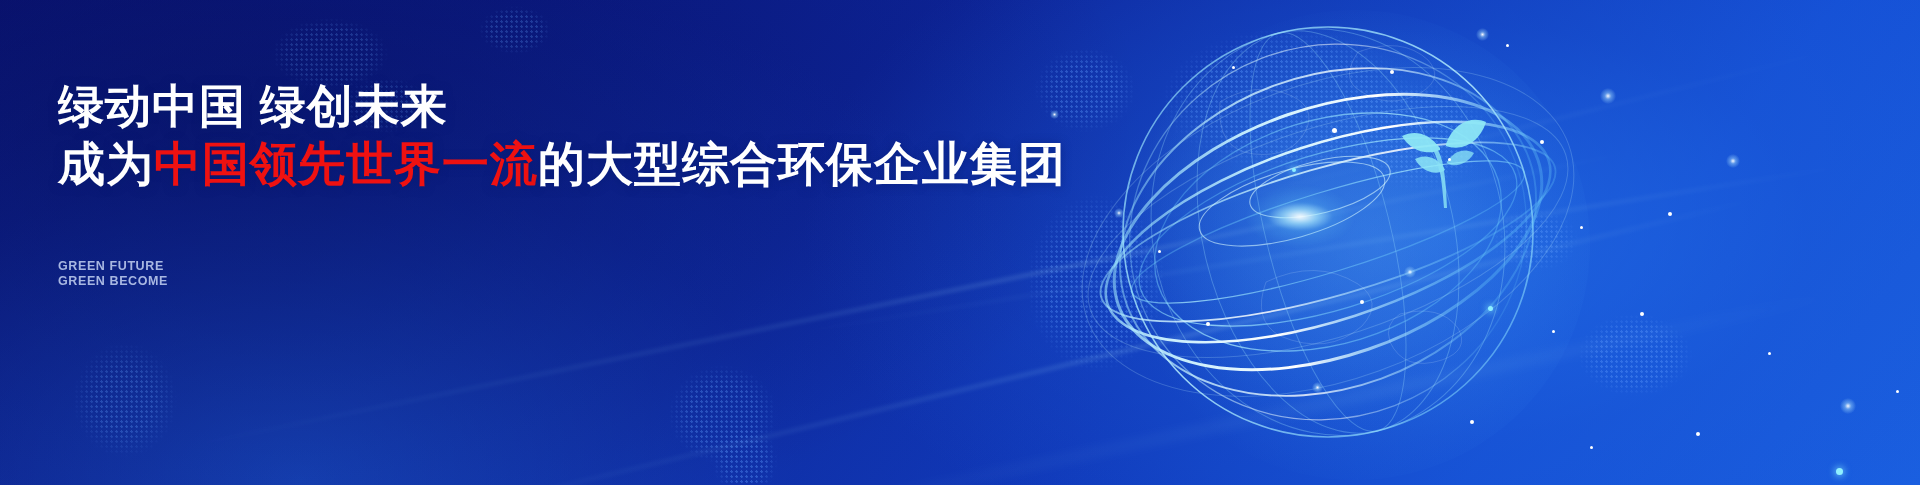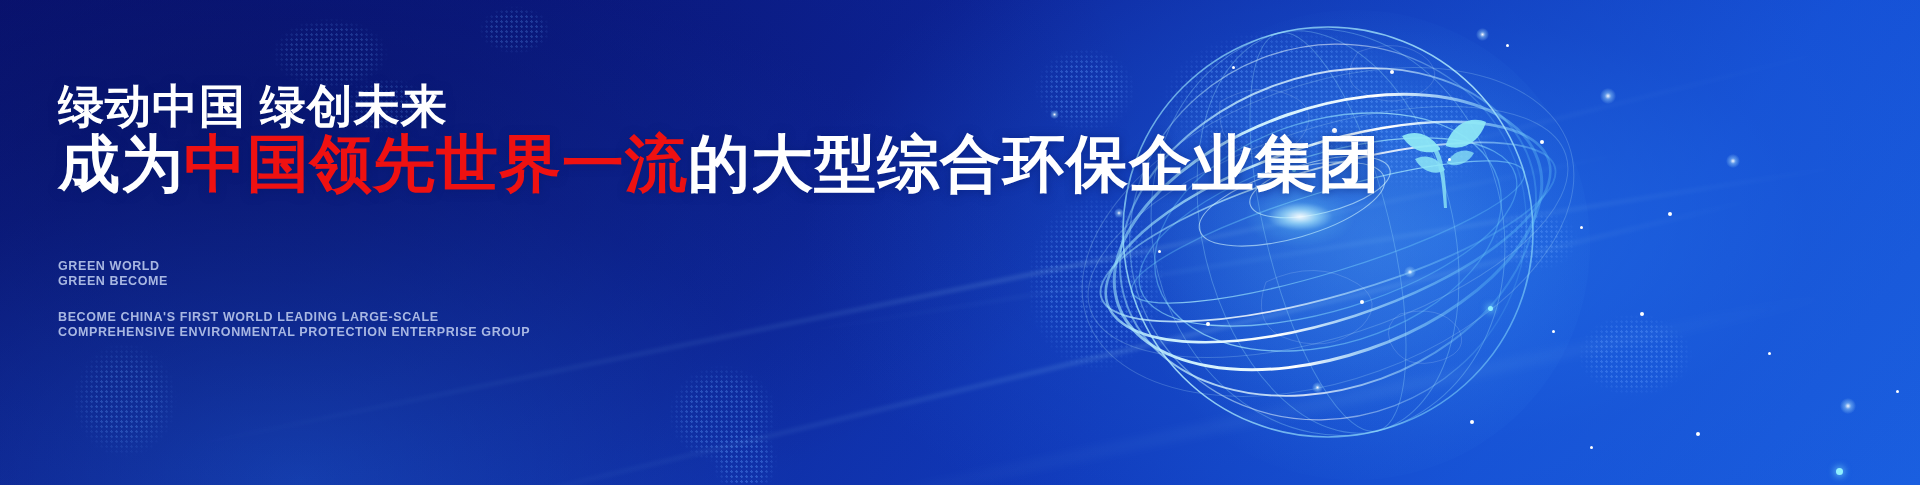--- a/index.html
+++ b/index.html
@@ -101,21 +101,21 @@
   }
   .headline {
     position:absolute;
     color:#ffffff;
     font-weight:700;
     letter-spacing:1px;
     white-space:nowrap;
     text-shadow:0 1px 10px rgba(0,25,110,0.55);
   }
   #headline-1 { top:80px;  font-size:46px; line-height:52px; }
-  #headline-2 { top:138px; font-size:62px; line-height:52px; }
+  #headline-2 { top:138px; font-size:47px; line-height:52px; }
   .hl-red { color:#ef1111; }
 
   .en-tag {
     position:absolute;
     color:#b6c4ea;
     font-weight:bold;
     font-size:12.5px;
     letter-spacing:0.6px;
     line-height:15px;
     white-space:nowrap;
@@ -309,23 +309,19 @@
 
     <div class="headline" id="headline-1">
       <span>绿动中国  绿创未来</span>
     </div>
 
     <div class="headline" id="headline-2">
       <span>成为</span><span class="hl-red">中国领先世界一流</span><span>的大型综合环保企业集团</span>
     </div>
 
     <div class="en-tag" id="en-slogan">
-      <div>GREEN WORLD</div>
+      <div>GREEN FUTURE</div>
       <div>GREEN BECOME</div>
     </div>
 
-    <div class="en-tag" id="en-desc">
-      <div>BECOME CHINA'S FIRST WORLD LEADING LARGE-SCALE</div>
-      <div>COMPREHENSIVE ENVIRONMENTAL PROTECTION ENTERPRISE GROUP</div>
-    </div>
 
   </div>
 </div>
 
 </body></html>

